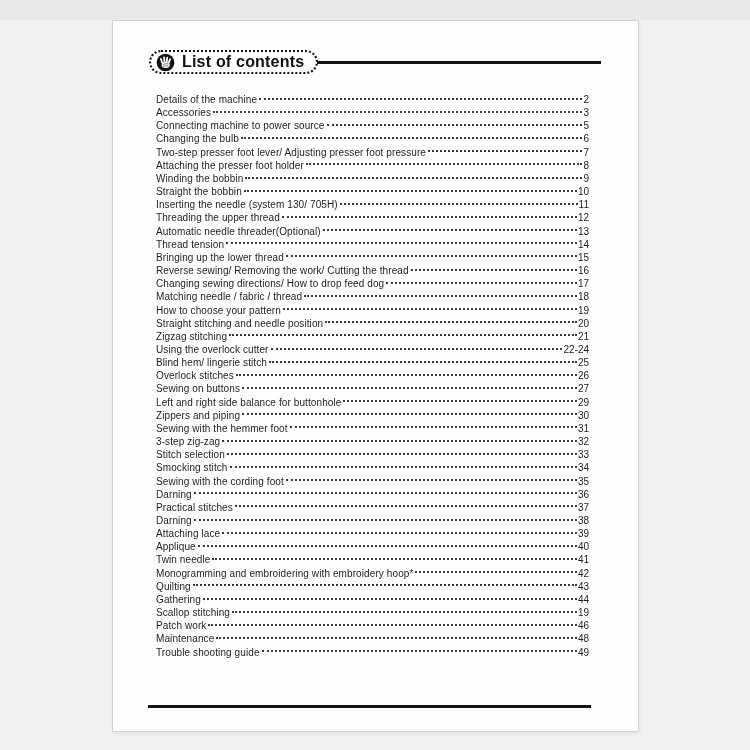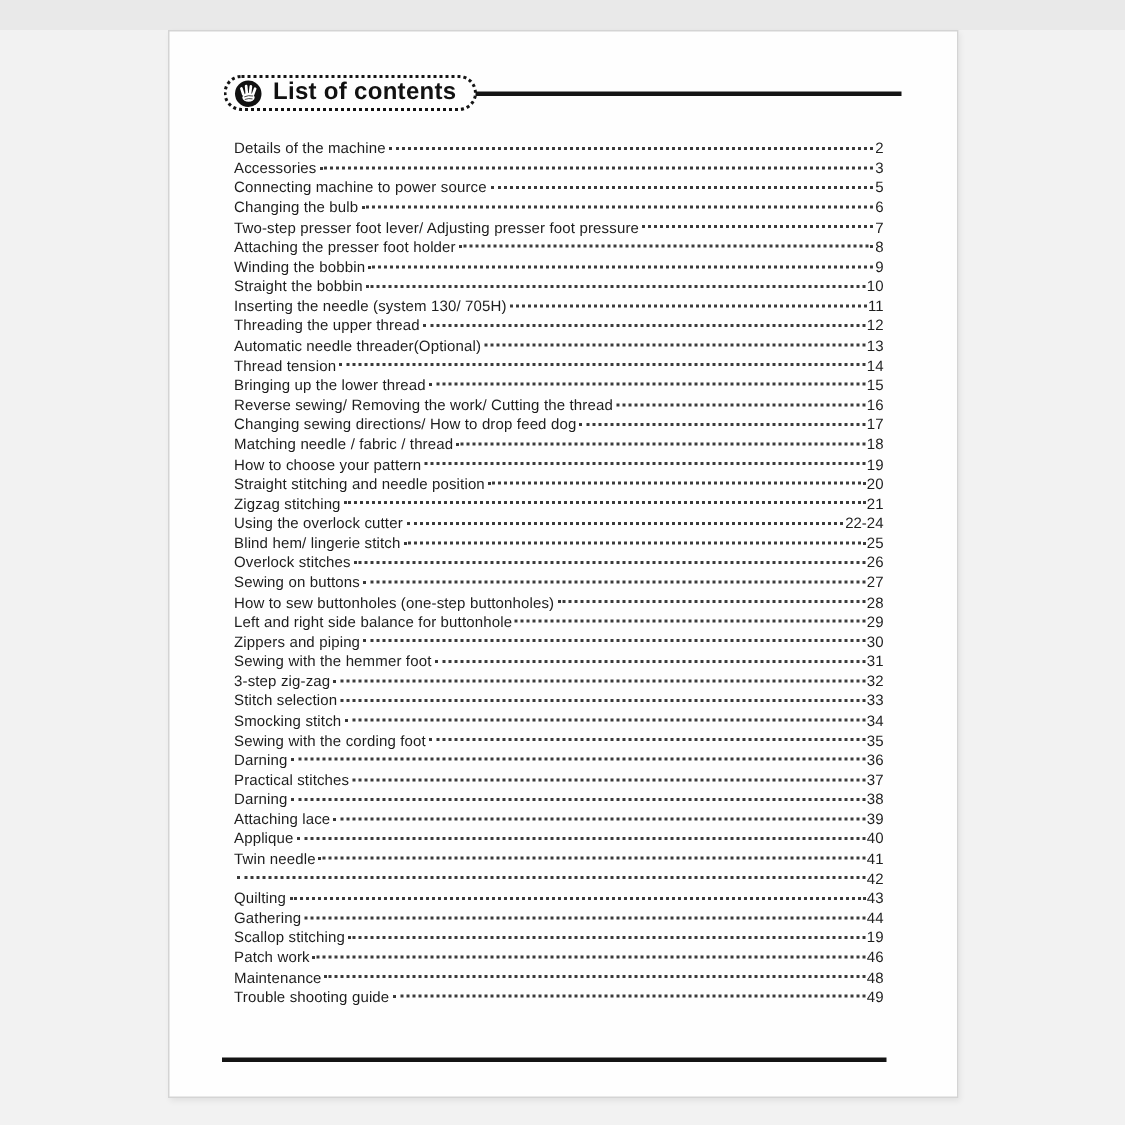--- a/index.html
+++ b/index.html
@@ -266,25 +266,20 @@
     <span class="toc-leader"></span>
     <span class="toc-page">26</span>
   </div>
 
   <div class="toc-row">
     <span class="toc-title">Sewing on buttons</span>
     <span class="toc-leader"></span>
     <span class="toc-page">27</span>
   </div>
 
-  <div class="toc-row">
-    <span class="toc-title">How to sew buttonholes (one-step buttonholes)</span>
-    <span class="toc-leader"></span>
-    <span class="toc-page">28</span>
-  </div>
 
   <div class="toc-row">
     <span class="toc-title">Left and right side balance for buttonhole</span>
     <span class="toc-leader"></span>
     <span class="toc-page">29</span>
   </div>
 
   <div class="toc-row">
     <span class="toc-title">Zippers and piping</span>
     <span class="toc-leader"></span>
@@ -351,20 +346,21 @@
     <span class="toc-page">40</span>
   </div>
 
   <div class="toc-row">
     <span class="toc-title">Twin needle</span>
     <span class="toc-leader"></span>
     <span class="toc-page">41</span>
   </div>
 
   <div class="toc-row">
+    <span class="toc-title">Monogramming and embroidering with embroidery hoop*</span>
     <span class="toc-leader"></span>
     <span class="toc-page">42</span>
   </div>
 
   <div class="toc-row">
     <span class="toc-title">Quilting</span>
     <span class="toc-leader"></span>
     <span class="toc-page">43</span>
   </div>
 

